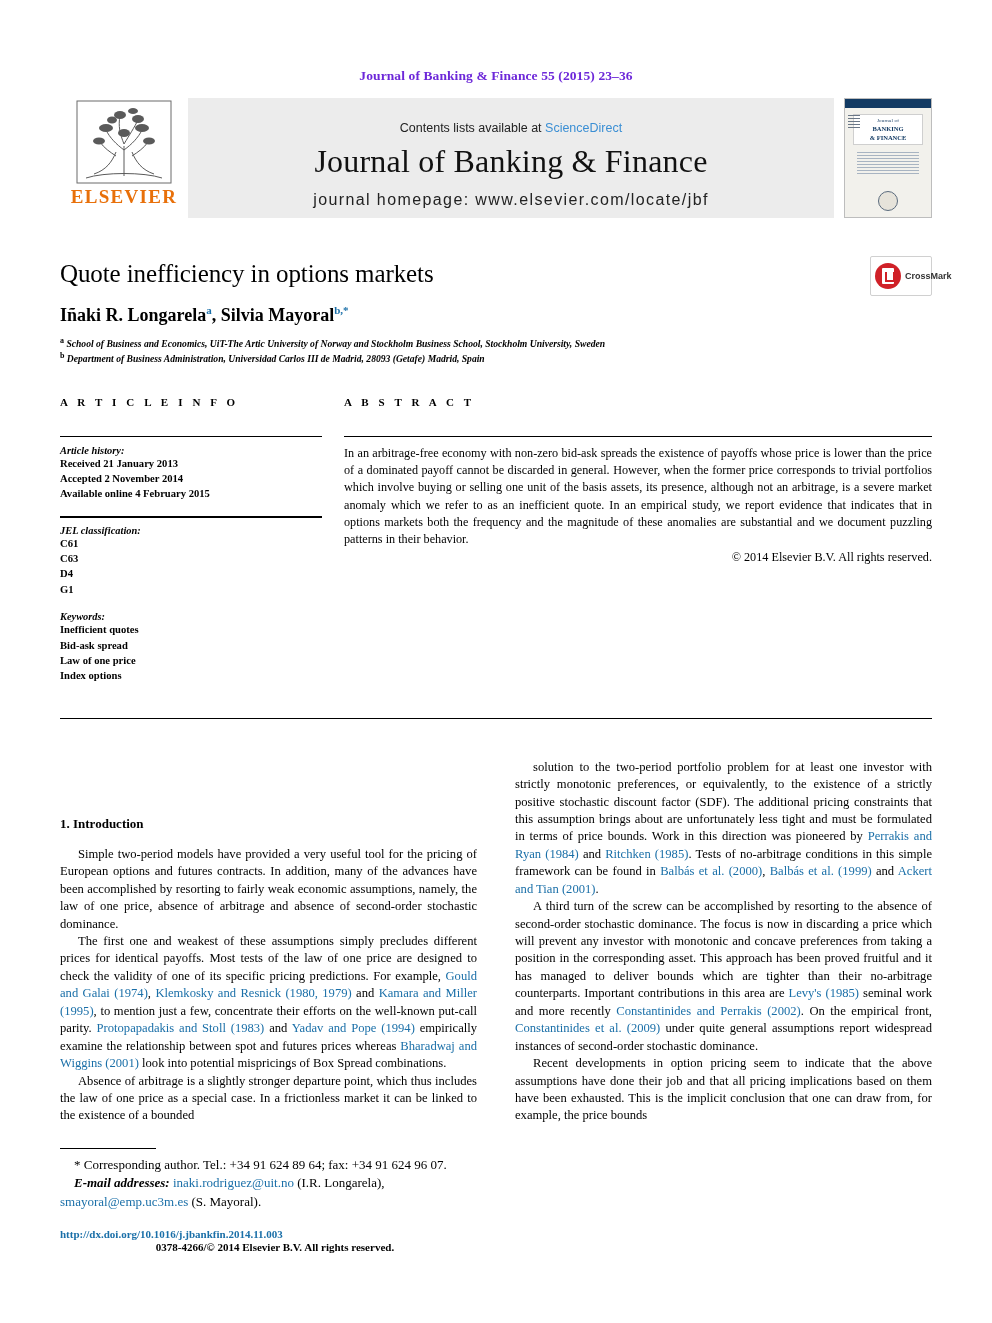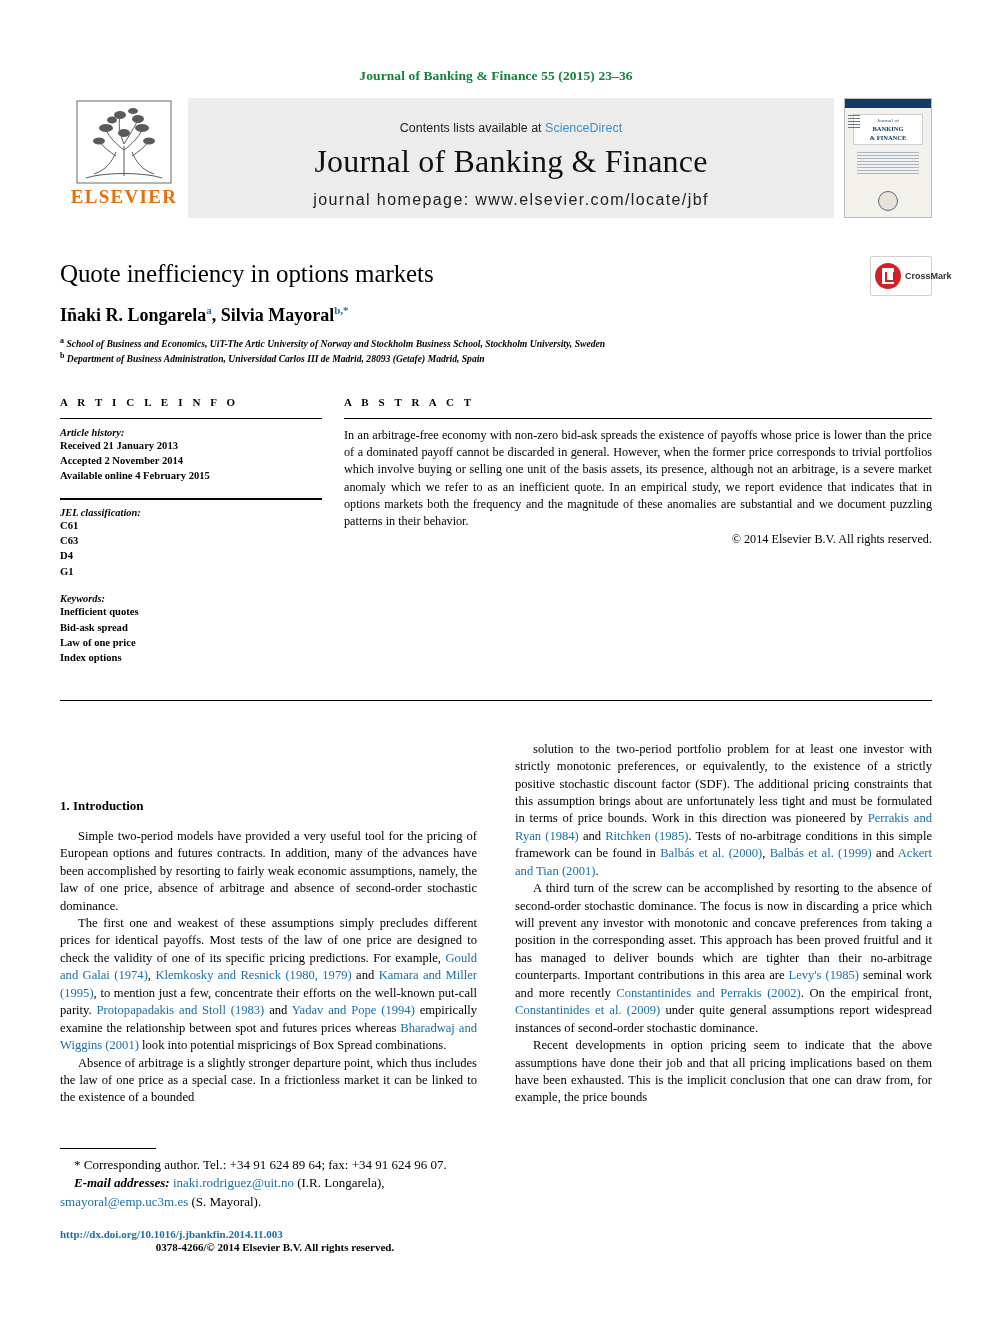--- a/index.html
+++ b/index.html
@@ -18,21 +18,21 @@
   .page {
     position: relative;
     width: 992px;
     height: 1323px;
     padding: 0;
   }
 
   
   .running-head {
     text-align: center;
-    color: #15803d;
+    color: #6d28d9;
     font-weight: bold;
     font-size: 13.5px;
     letter-spacing: .1px;
     padding-top: 68px;
   }
 
   
   .masthead {
     margin: 14px 60px 0 60px;
     display: flex;
@@ -235,21 +235,21 @@
   }
   .col-info { flex: 0 0 262px; }
   .col-gap  { flex: 0 0 22px; }
   .col-abs  { flex: 1 1 auto; }
 
   .sec-head {
     font-family: "Liberation Serif", serif;
     font-weight: bold;
     font-size: 11px;
     letter-spacing: 3.6px;
-    margin-bottom: 10px;
+    margin-bottom: 28px;
   }
   .rule { border: 0; border-top: 1px solid #000; margin: 0 0 8px 0; }
   .rule-thick { border: 0; border-top: 2px solid #000; margin: 14px 0 7px 0; }
 
   .info-label {
     font-style: italic;
     font-weight: bold;
     font-size: 10.4px;
     margin: 0;
   }

